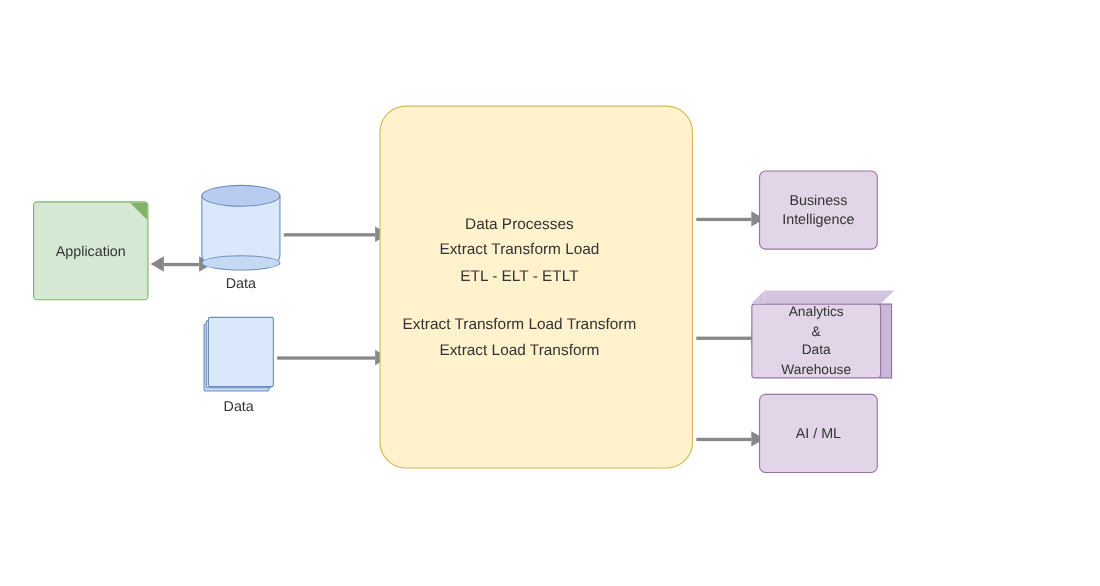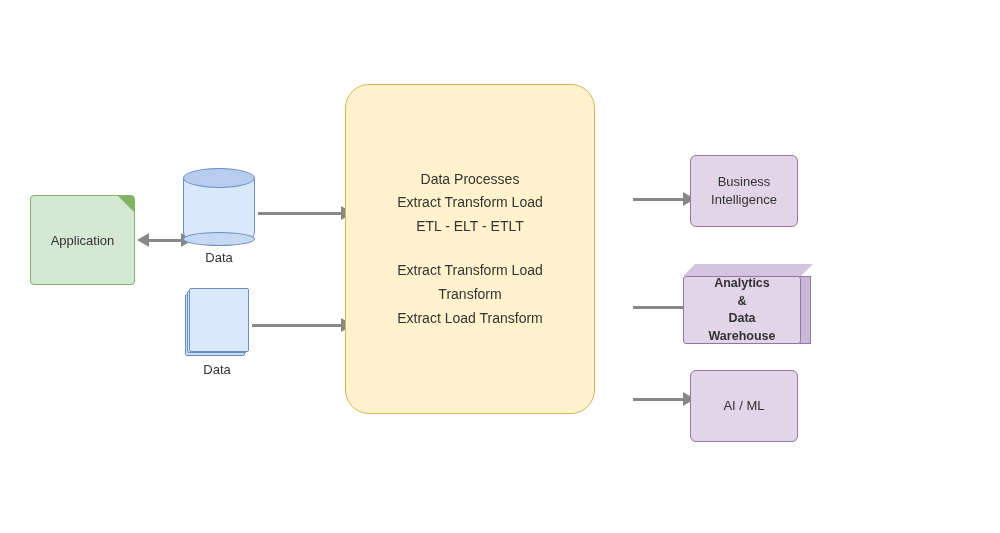--- a/index.html
+++ b/index.html
@@ -18,21 +18,21 @@
       position: relative;
       display: flex;
       align-items: center;
       justify-content: center;
     }
 
     
     .application-box {
       position: absolute;
       left: 30px;
-      top: 195px;
+      top: 183px;
       width: 105px;
       height: 90px;
       background: #d5e8d4;
       border: 1.5px solid #82b366;
       border-radius: 4px;
       display: flex;
       align-items: center;
       justify-content: center;
       text-align: center;
       font-size: 13px;
@@ -84,22 +84,22 @@
       height: 64px;
       background: #dae8fc;
       border: 1.5px solid #6c8ebf;
       border-radius: 2px;
     }
 
     
     .process-box {
       position: absolute;
       left: 345px;
-      top: 84px;
-      width: 250px;
+      top: 96px;
+      width: 285px;
       height: 330px;
       background: #fff2cc;
       border: 1.5px solid #d6b656;
       border-radius: 24px;
       display: flex;
       align-items: center;
       justify-content: flex-start;
       text-align: center;
       font-size: 14px;
       color: #333;
@@ -146,21 +146,20 @@
       bottom: 0;
       left: 0;
       display: flex;
       align-items: center;
       justify-content: center;
       text-align: center;
       font-size: 13px;
       color: #333;
       line-height: 1.4;
       z-index: 2;
-      font-weight: bold;
     }
 
     
     .arrow-right {
       position: absolute;
       display: flex;
       align-items: center;
     }
     .arrow-line {
       height: 3px;
@@ -263,17 +262,17 @@
 
   <div class="cube-wrapper" style="left:683px; top:264px;">
     <div class="cube" style="width:128px; height:80px; position:relative;">
       <div class="cube-front" style="position:absolute; width:118px; height:68px; background:#e1d5e7; border:1.5px solid #9673a6; border-radius:3px; bottom:0; left:0; display:flex; align-items:center; justify-content:center; text-align:center; font-size:12.5px; color:#333; line-height:1.4; z-index:2;">Analytics<br>&amp;<br>Data<br>Warehouse</div>
       <div style="position:absolute; width:118px; height:0; border-top:12px solid #d4c4e0; border-right:12px solid transparent; border-left:0px solid transparent; top:0; left:12px; z-index:1;"></div>
       <div style="position:absolute; width:12px; height:68px; background:#c9b8d8; border:1.5px solid #9673a6; right:0; bottom:0; z-index:1;"></div>
       <div style="position:absolute; width:0; height:0; border-left:12px solid transparent; border-bottom:12px solid #d4c4e0; top:0; left:0; z-index:3;"></div>
     </div>
   </div>
 
-  <div class="output-box" style="position:absolute; left:690px; top:358px;margin-top:12px;">
+  <div class="output-box" style="position:absolute; left:690px; top:358px;">
     <span>AI / ML</span>
   </div>
 
 </div>
 
 </body></html>

